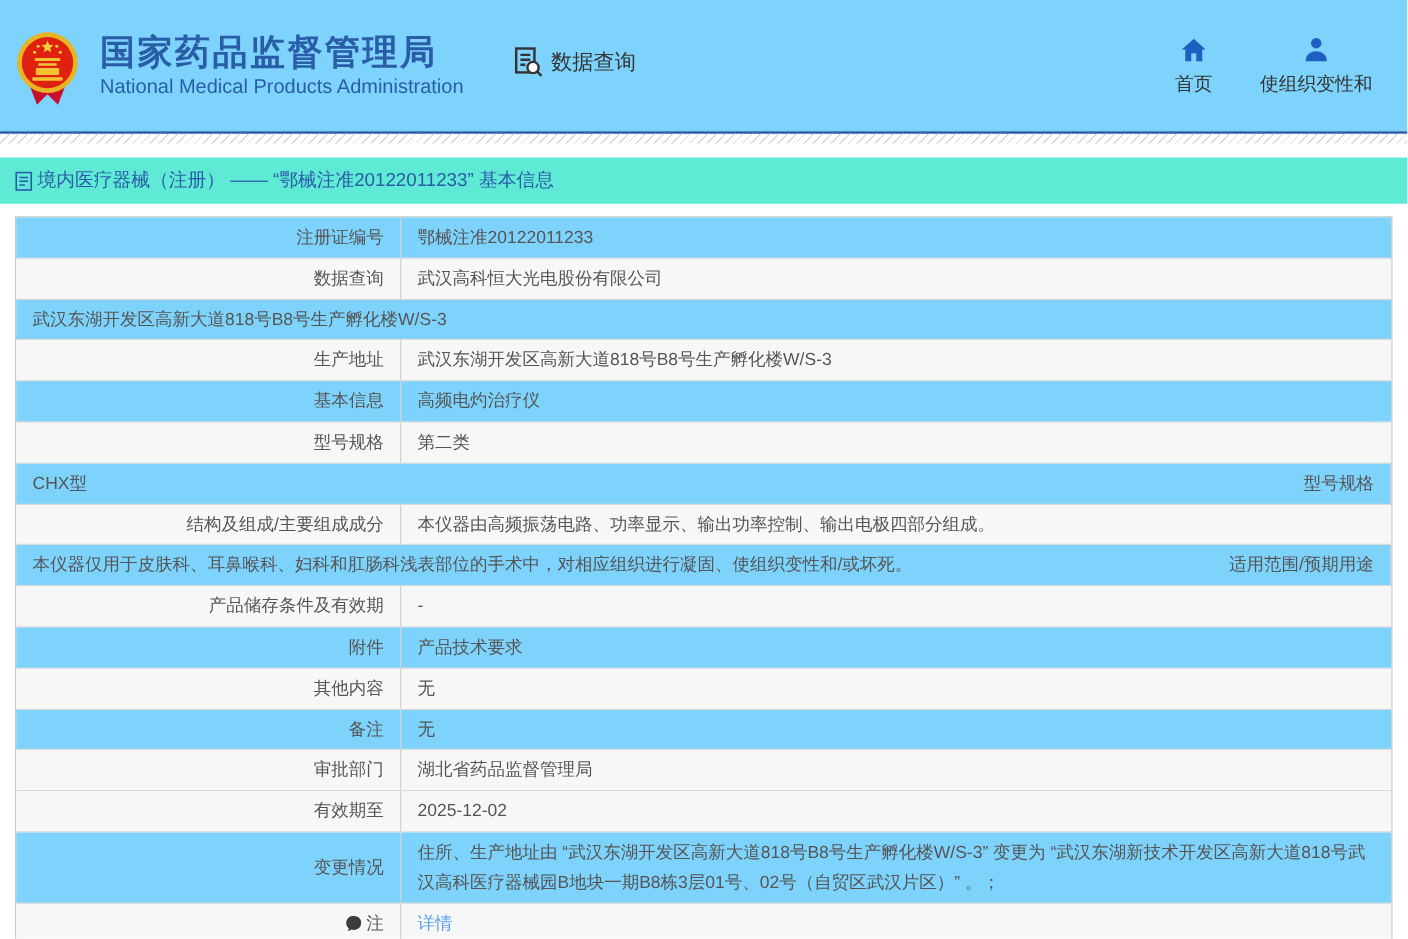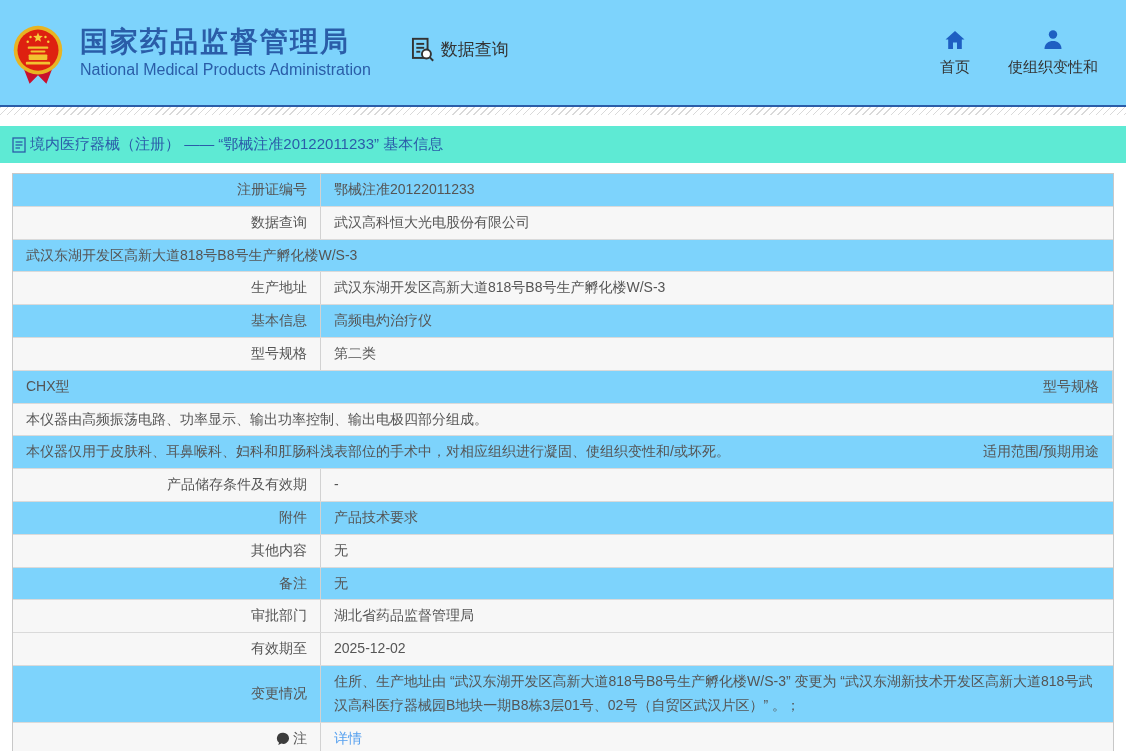--- a/index.html
+++ b/index.html
@@ -162,20 +162,21 @@
     </div>
     <div class="t-row alt">
       <div class="t-cell lbl">型号规格</div>
       <div class="t-cell val">第二类</div>
     </div>
     <div class="t-row">
       <div class="t-cell val">CHX型</div>
       <div class="t-cell lbl">型号规格</div>
     </div>
     <div class="t-row alt">
+      <div class="t-cell lbl">结构及组成/主要组成成分</div>
       <div class="t-cell val">本仪器由高频振荡电路、功率显示、输出功率控制、输出电极四部分组成。</div>
     </div>
     <div class="t-row">
       <div class="t-cell val">本仪器仅用于皮肤科、耳鼻喉科、妇科和肛肠科浅表部位的手术中，对相应组织进行凝固、使组织变性和/或坏死。</div>
       <div class="t-cell lbl">适用范围/预期用途</div>
     </div>
     <div class="t-row alt">
       <div class="t-cell lbl">产品储存条件及有效期</div>
       <div class="t-cell val">-</div>
     </div>

